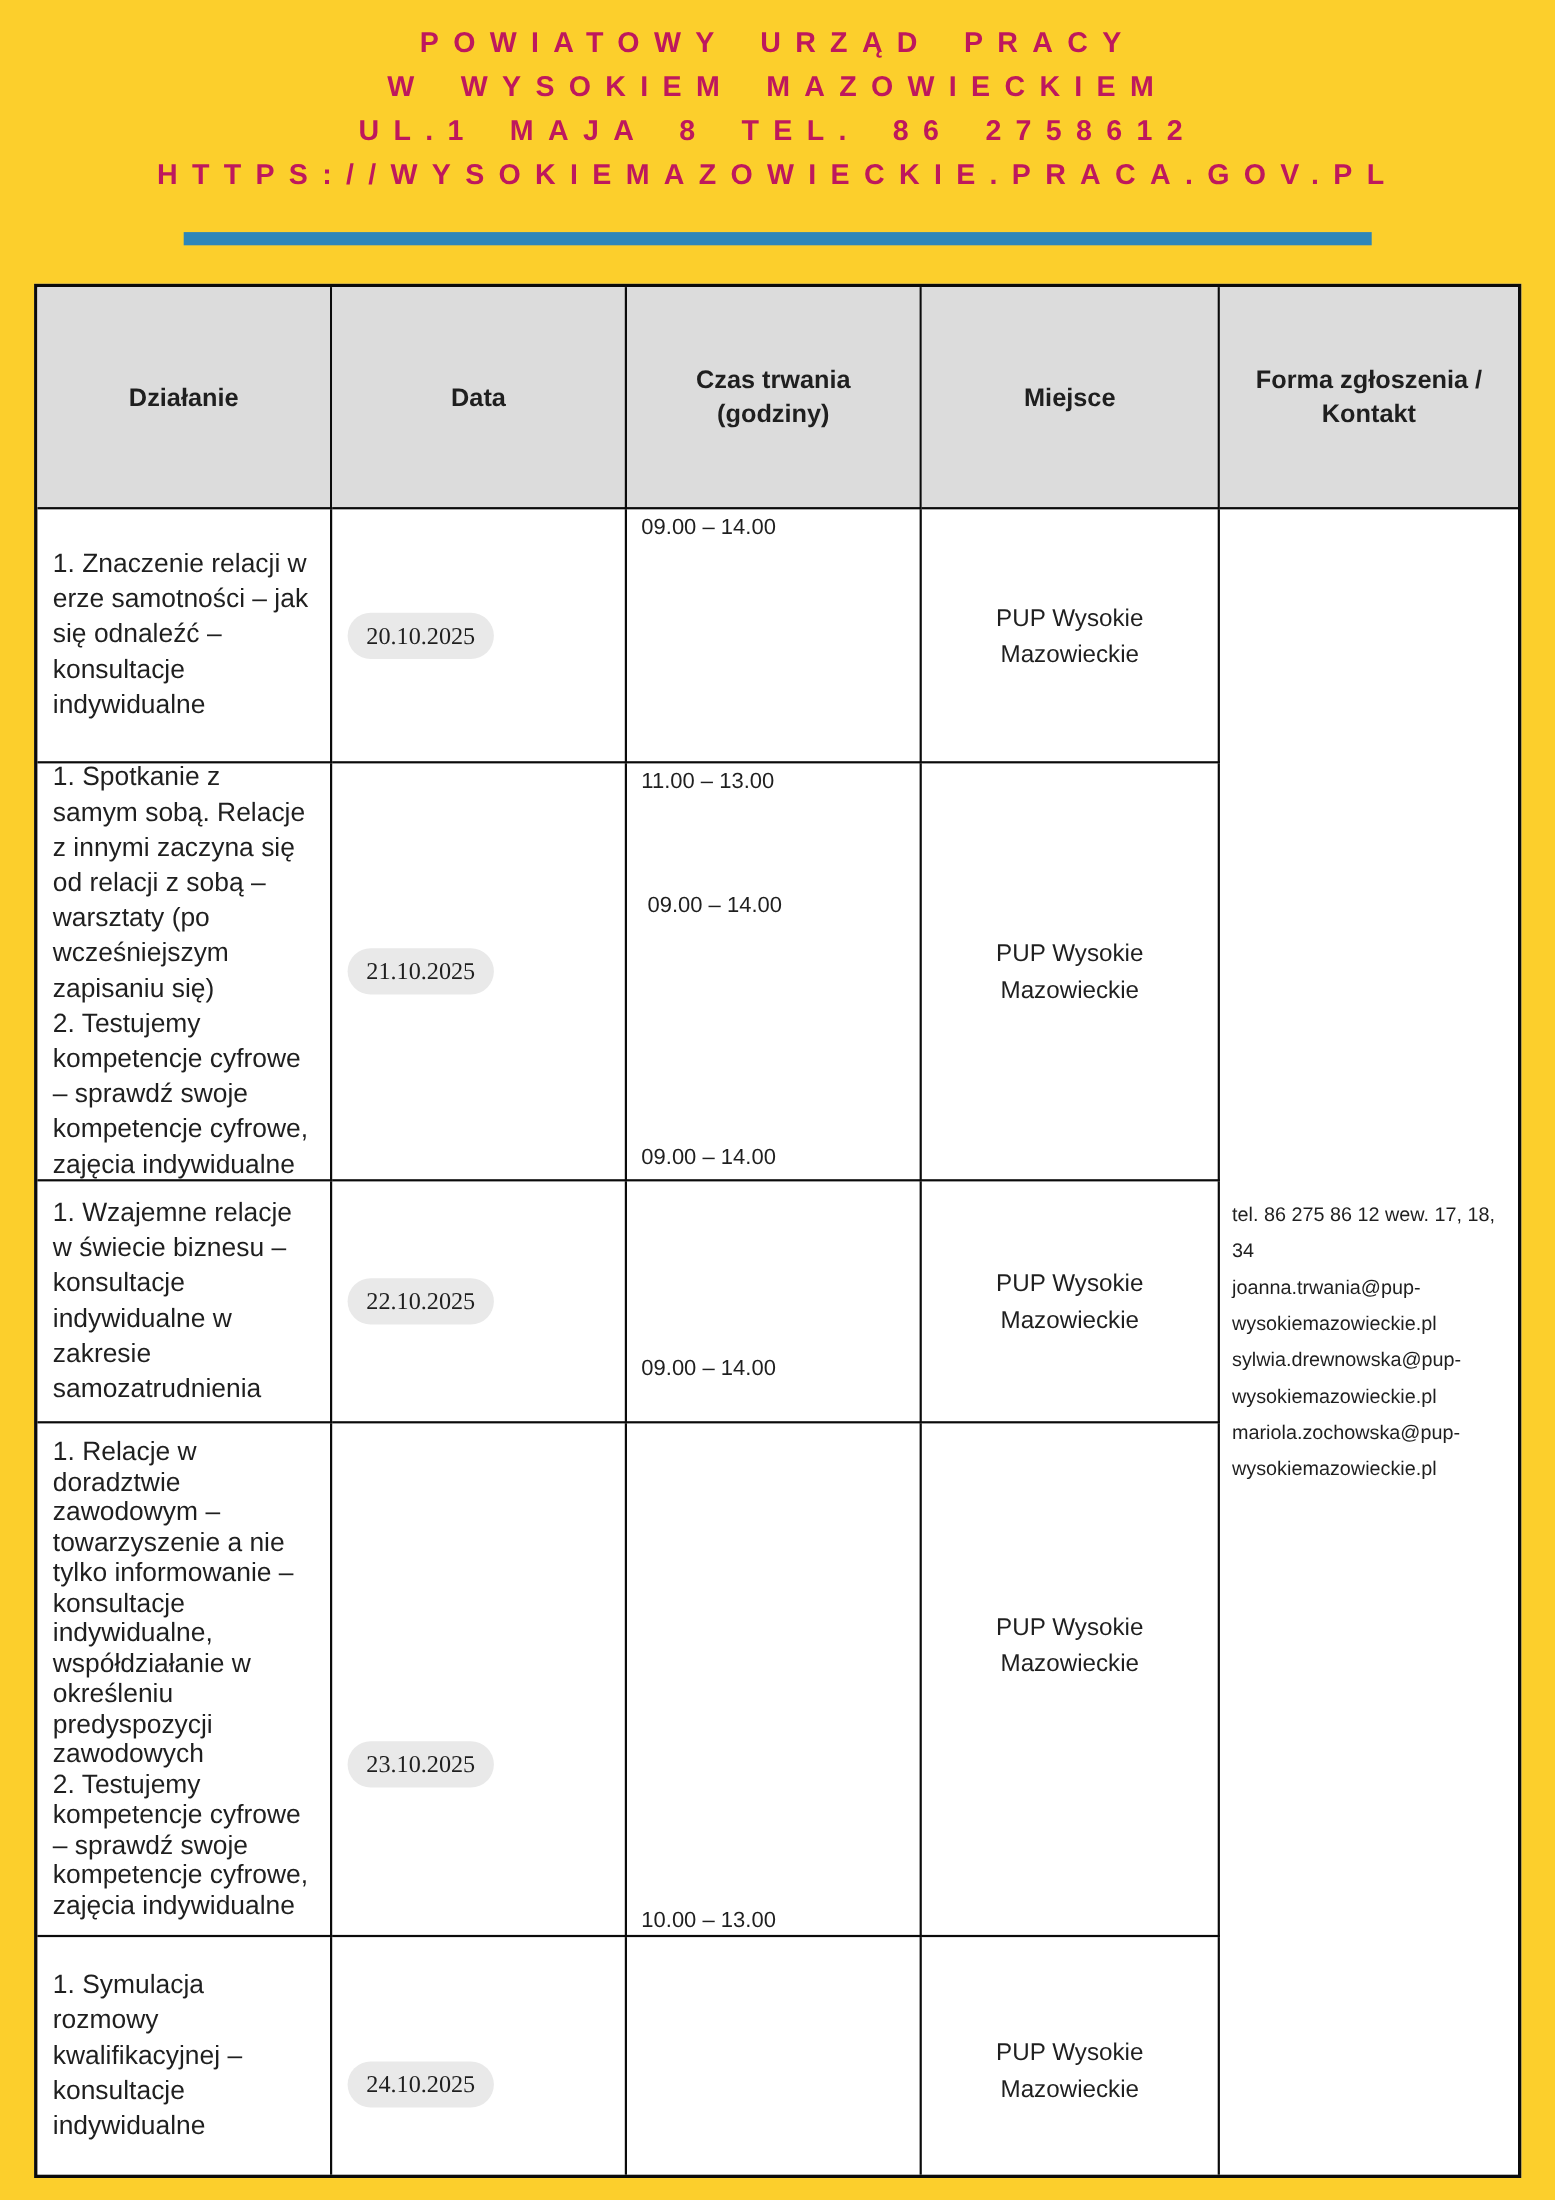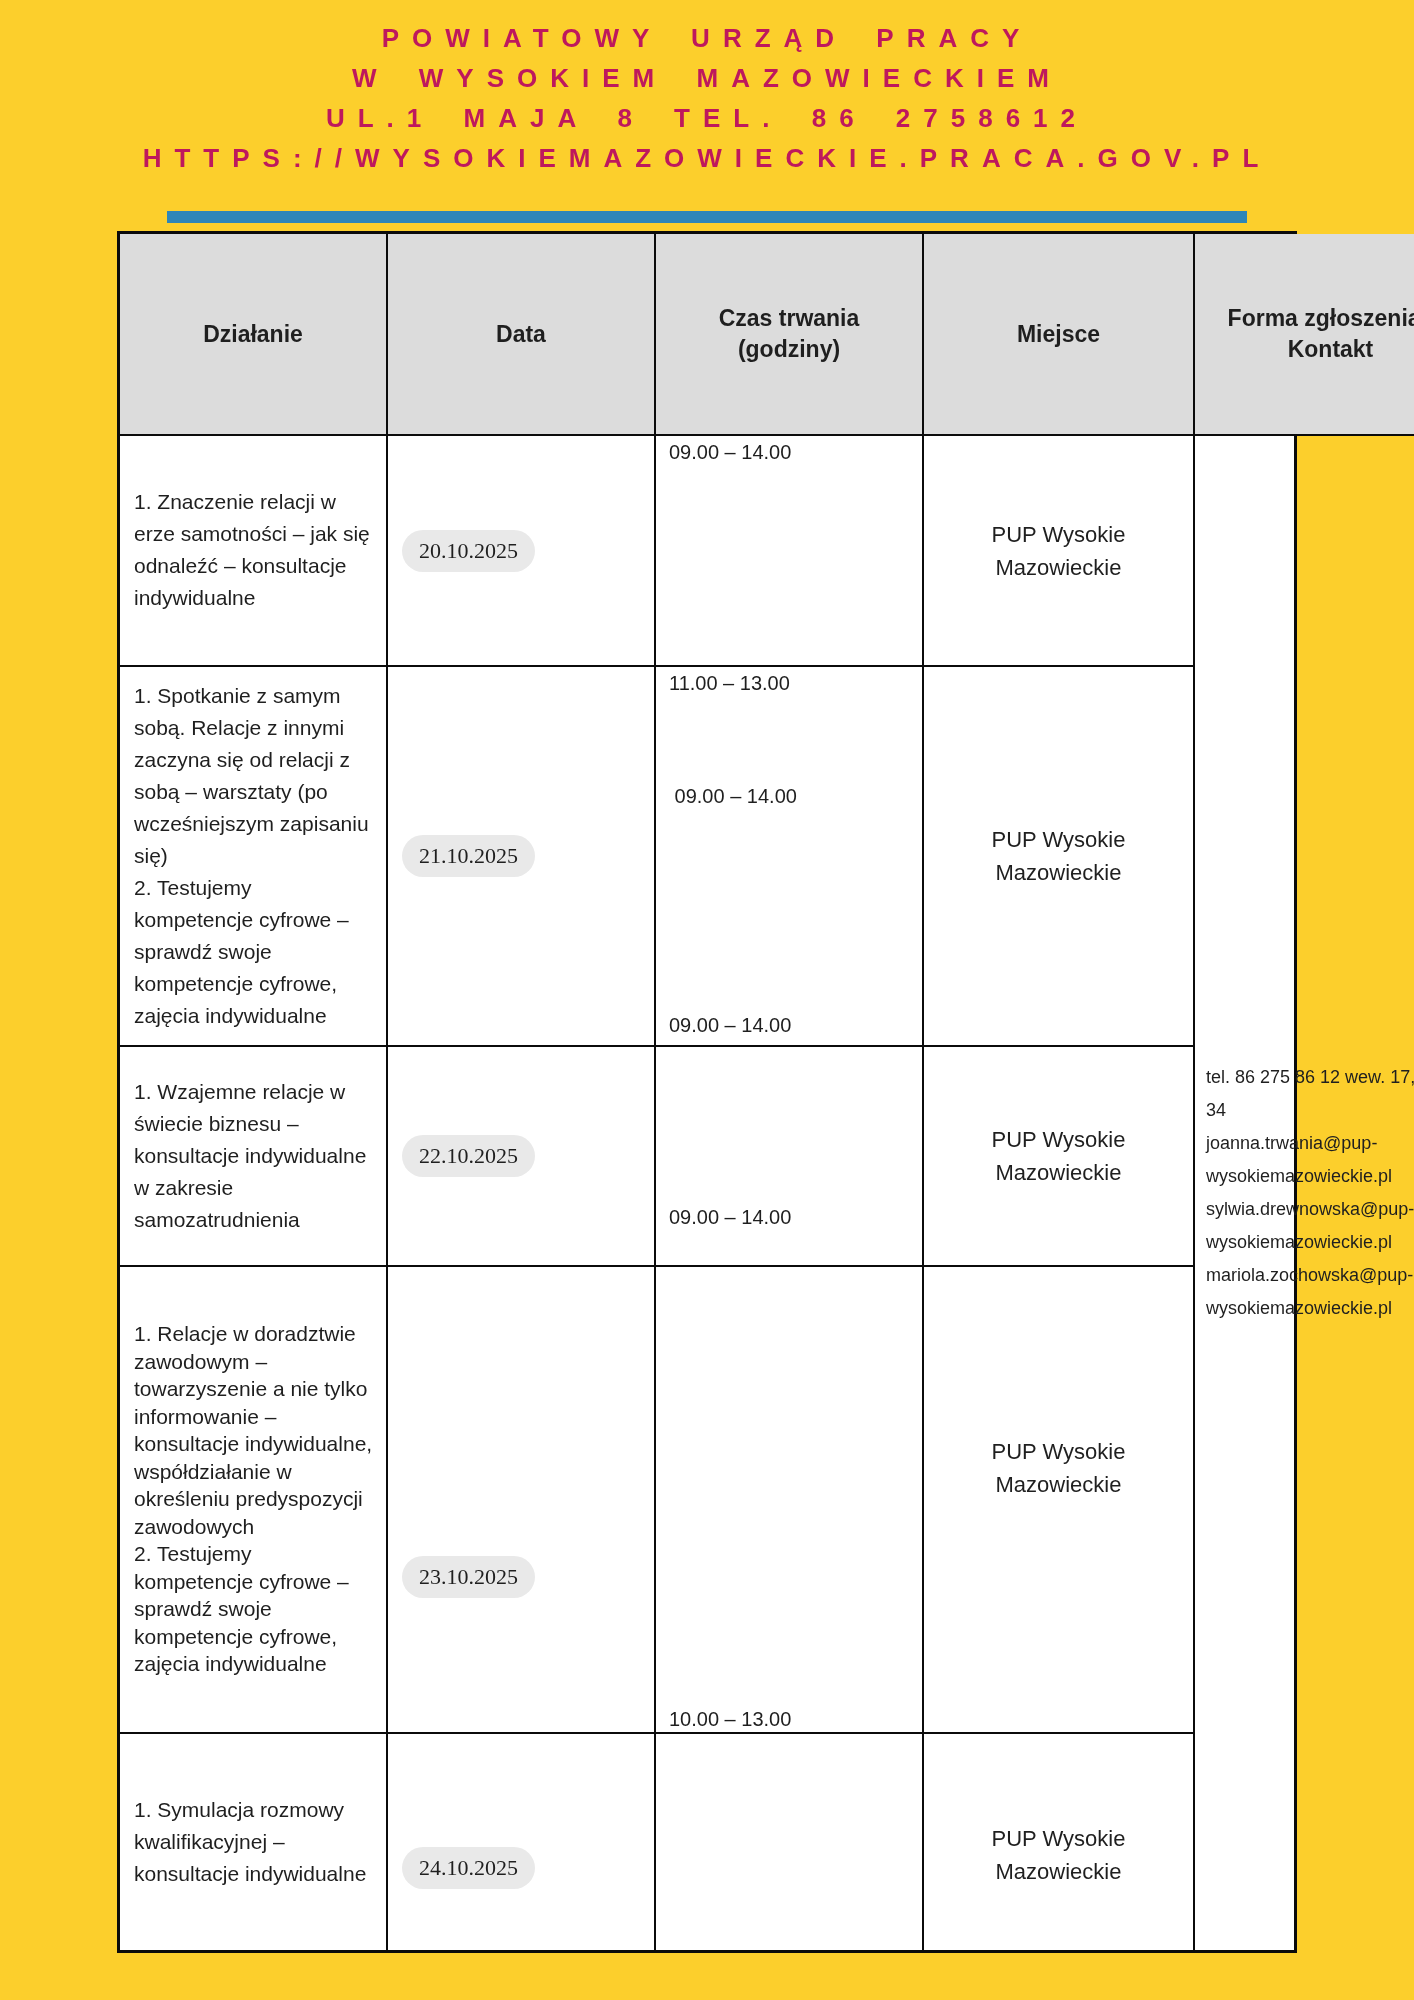--- a/index.html
+++ b/index.html
@@ -15,21 +15,21 @@
   .hdr{padding-top:18px;text-align:center;}
   .hdr-line{
     font-size:26px;font-weight:700;color:#be185d;
     letter-spacing:13px;word-spacing:9px;line-height:40px;
     white-space:nowrap;
   }
   .bar{width:1080px;height:12px;background:#2E86B8;margin:33px auto 0;}
 
   
   .tbl{
-    width:1180px;margin:8px auto 0;
+    width:1352px;margin:35px auto 0;
     display:grid;
     grid-template-columns:268px 268px 268px 271px 271px;
     grid-template-rows:202px 231px 380px 220px 467px 216px;
     background:#ffffff;
     border:3px solid #0b0b0b;
   }
   .cell{border-right:2px solid #0b0b0b;border-bottom:2px solid #0b0b0b;min-width:0;}
   .no-r{border-right:none;}
   .no-b{border-bottom:none;}
 
@@ -38,21 +38,21 @@
 
   .th{
     background:#dcdcdc;
     display:flex;align-items:center;justify-content:center;
     text-align:center;font-weight:700;font-size:23px;line-height:31px;
     white-space:pre-line;padding:4px;
   }
 
   .act{
     display:flex;align-items:center;
-    font-size:21px;line-height:32px;
+    font-size:24px;line-height:32px;
     padding:8px 16px 9px 14px;
     white-space:pre-line;
   }
   .act.small{line-height:27.5px;padding-right:12px;}
 
   .data-cell{display:flex;align-items:center;padding-left:14px;font-family:Liberation Serif, serif;}
   .pill{
     display:inline-block;background:#e9e9e9;border-radius:26px;
     padding:8px 17px;font-size:22px;position:relative;
   }

